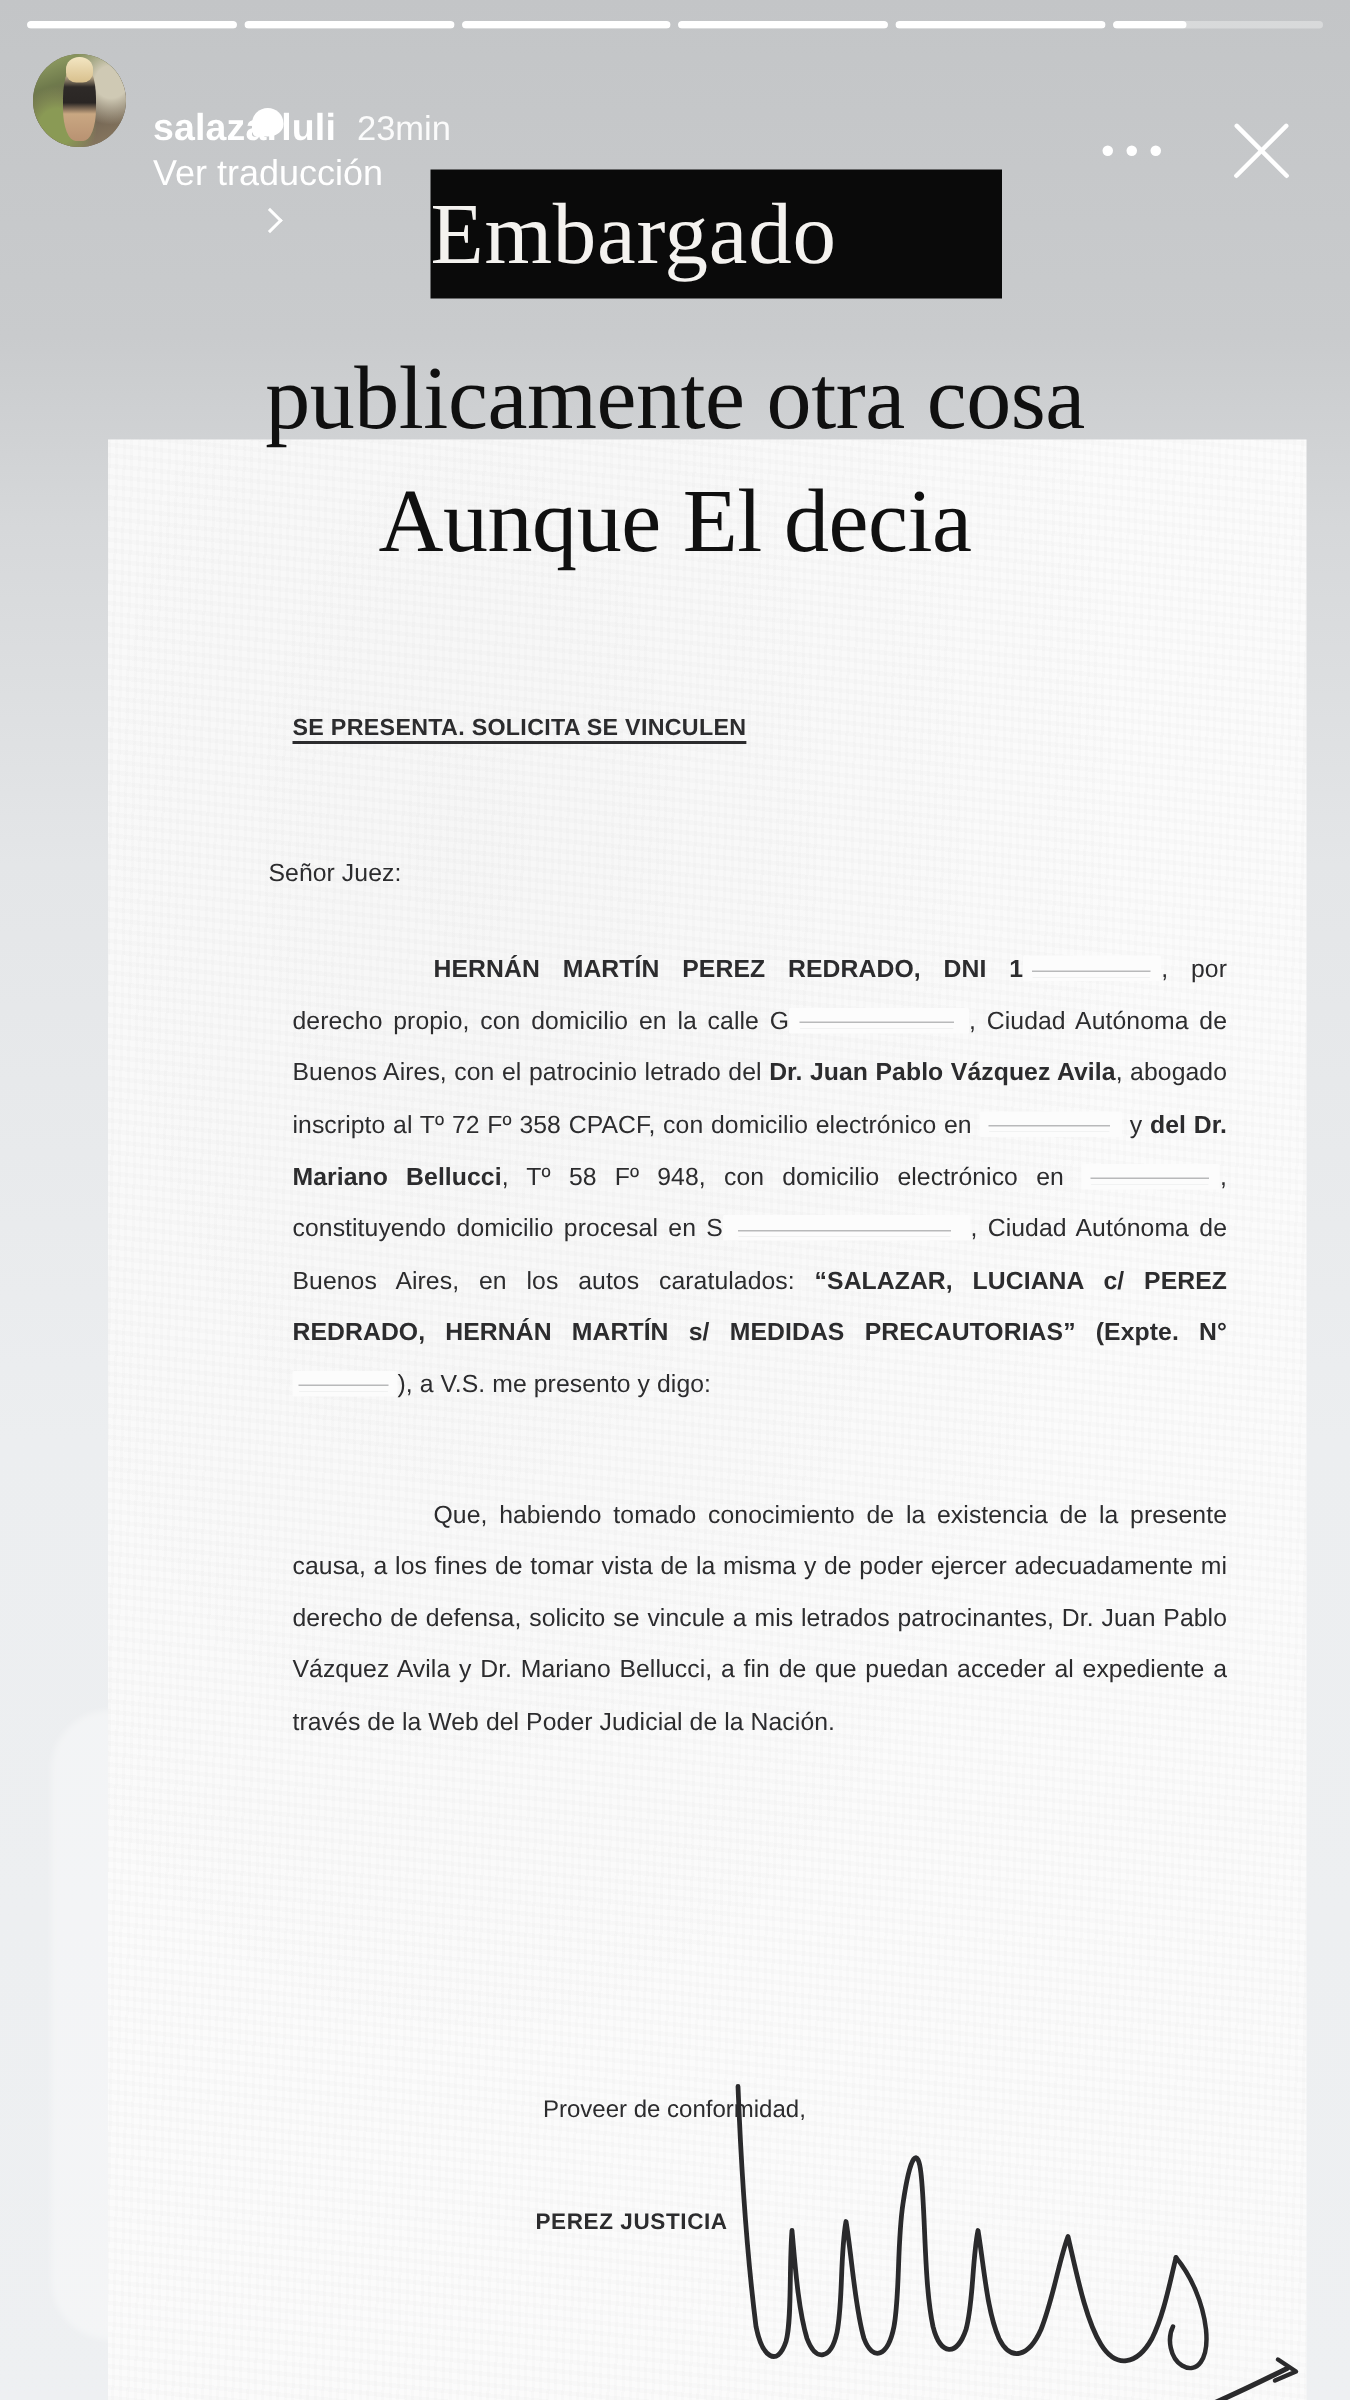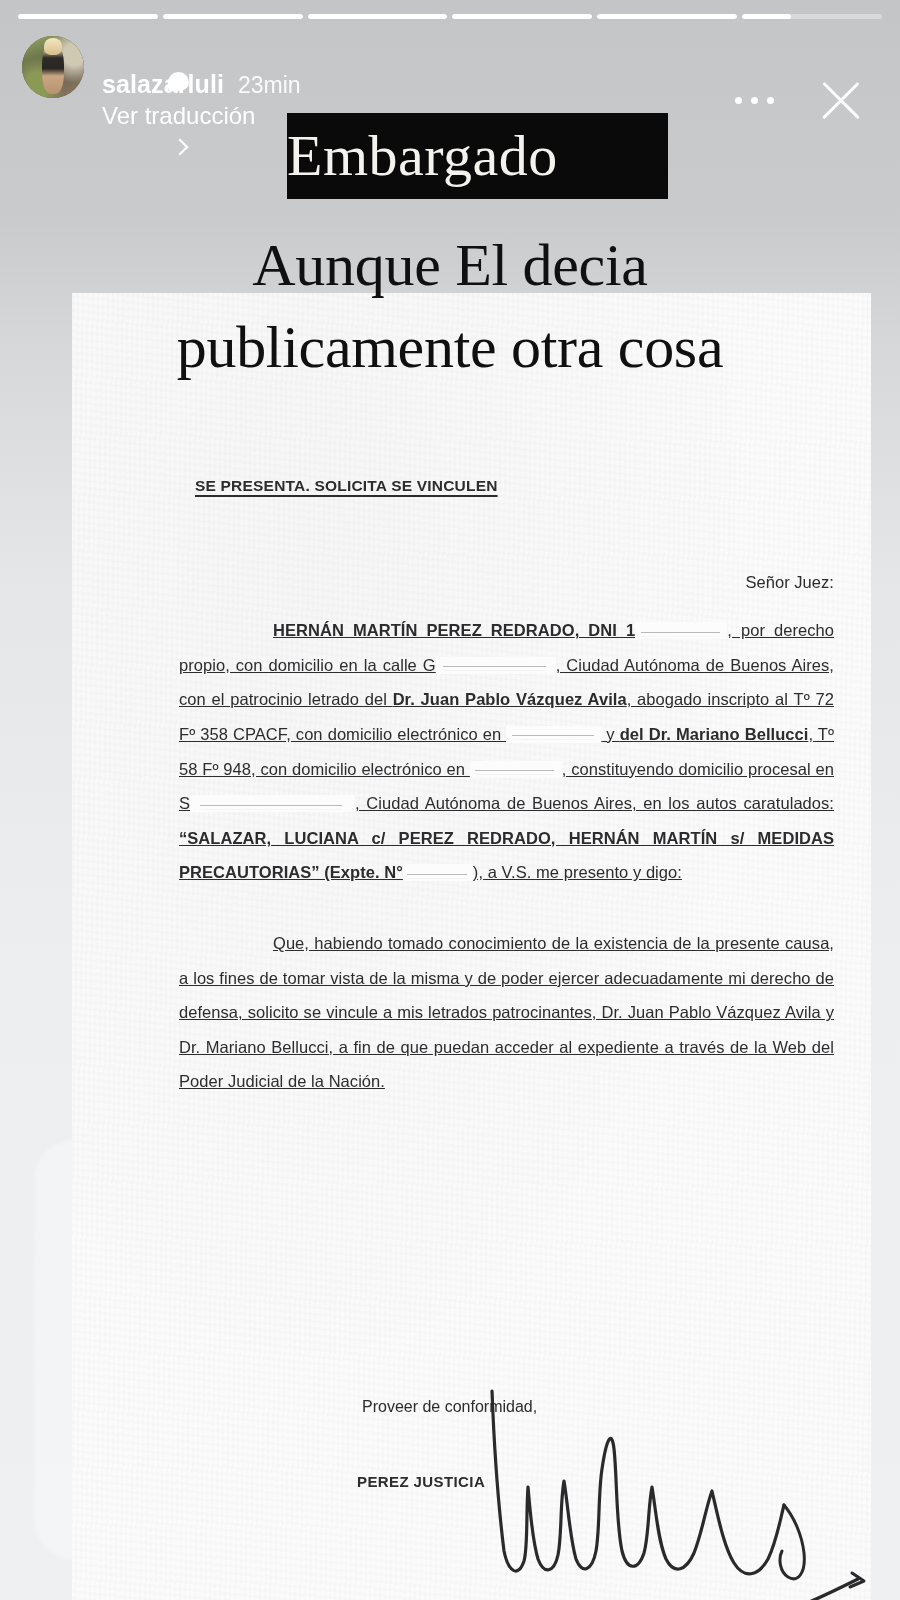--- a/index.html
+++ b/index.html
@@ -68,27 +68,26 @@
     letter-spacing: 0.2px;
     text-decoration: underline;
     text-underline-offset: 4px;
     text-decoration-thickness: 1.6px;
     margin: 16px;
     text-align: left;
   }
   .doc-salutation {
     margin: 0;
     padding-top: 45px;
-    text-align: right;
+    text-align: left;
   }
   .doc-para {
-    margin: 0;
+    margin: 16px;
     padding-top: 14px;
     text-indent: 94px;
-    text-decoration: underline;
   }
   .doc-para.second { padding-top: 36px; }
   .doc-para b { font-weight: 700; }
 
   
   .redact {
     display: inline-block;
     vertical-align: -3px;
     background: #fcfcfc;
     border-radius: 1px;
@@ -358,22 +357,22 @@
         <path d="M380 190 L392 198 L378 204" stroke-width="3"></path>
       </g>
     </svg>
   </div>
 
   <div id="sticker-embargado">
     <span class="label">Embargado</span>
   </div>
 
   <div id="sticker-subtitle">
+    <div>publicamente otra cosa</div>
     <div>Aunque El decia</div>
-    <div>publicamente otra cosa</div>
   </div>
 
   <div id="progress-bars">
     <div class="pbar">
         <i style="width:100%"></i>
       </div>
     <div class="pbar">
         <i style="width:100%"></i>
       </div>
     <div class="pbar">

